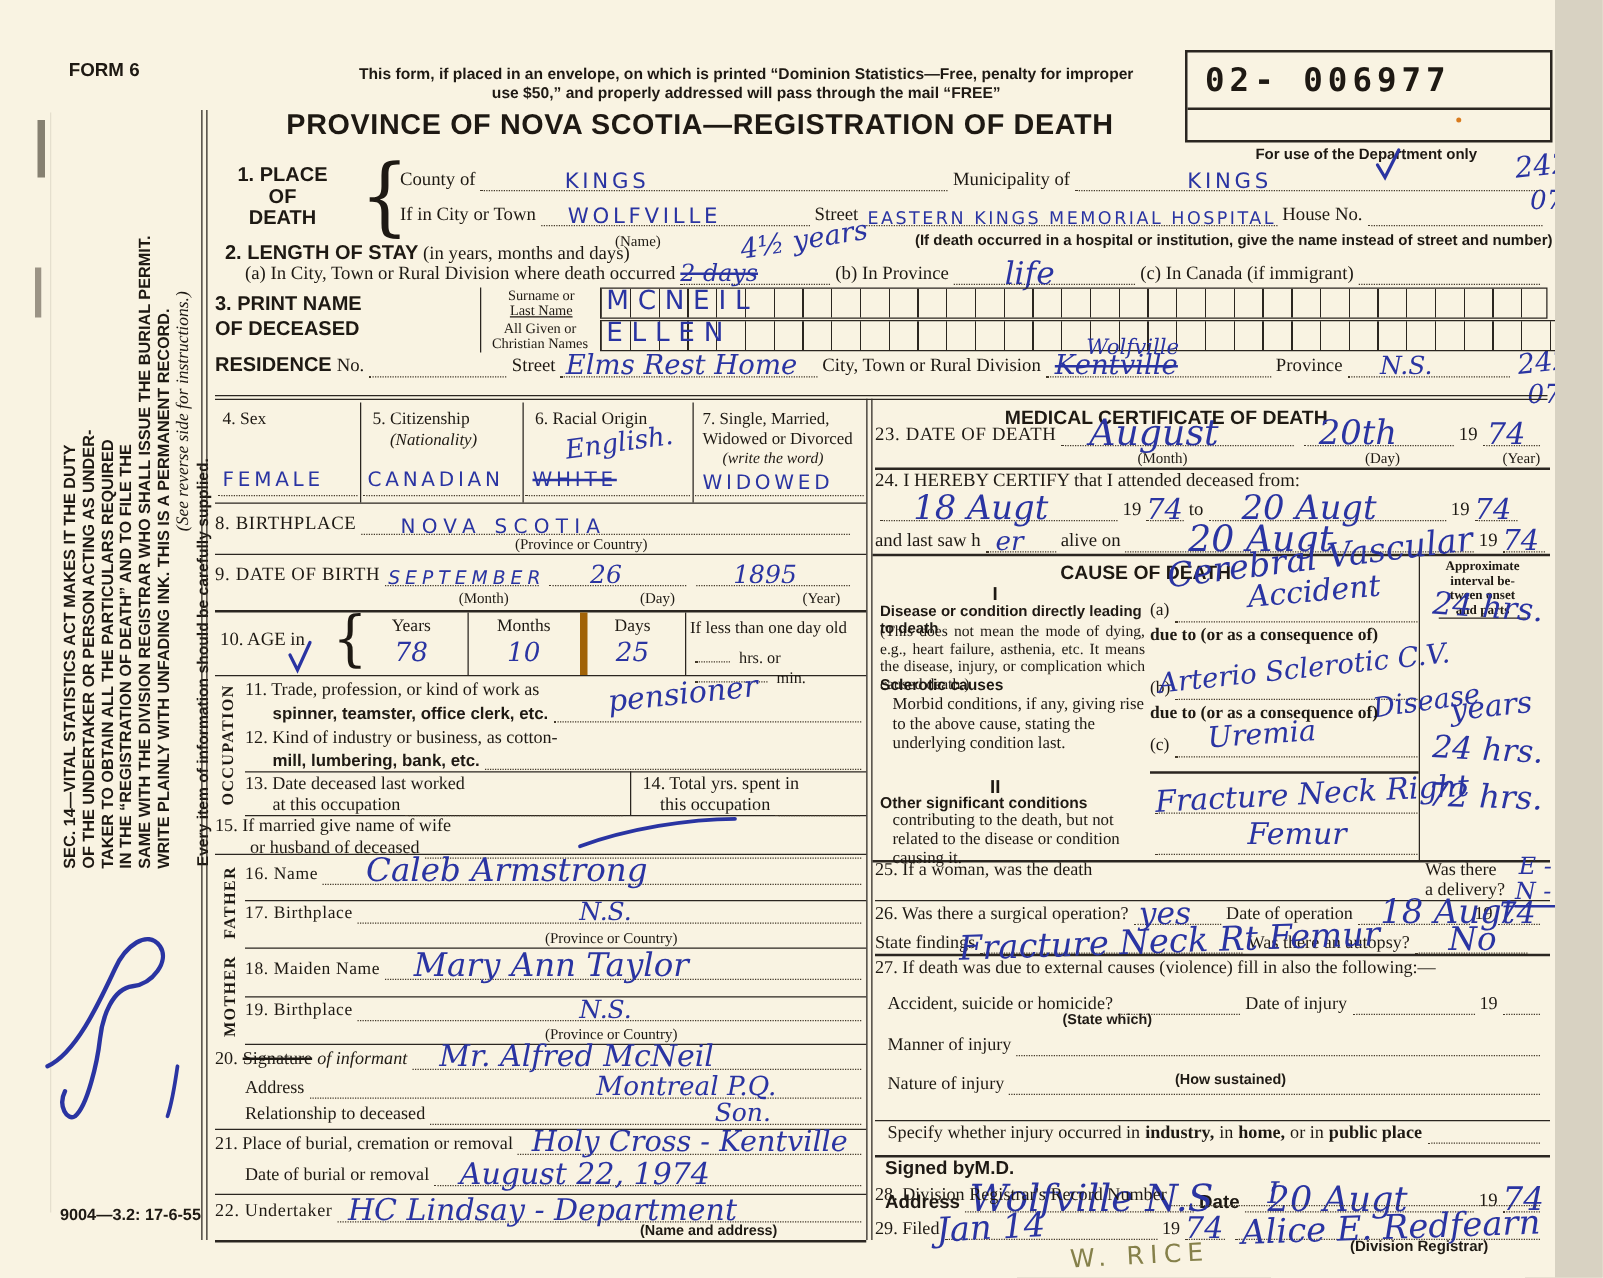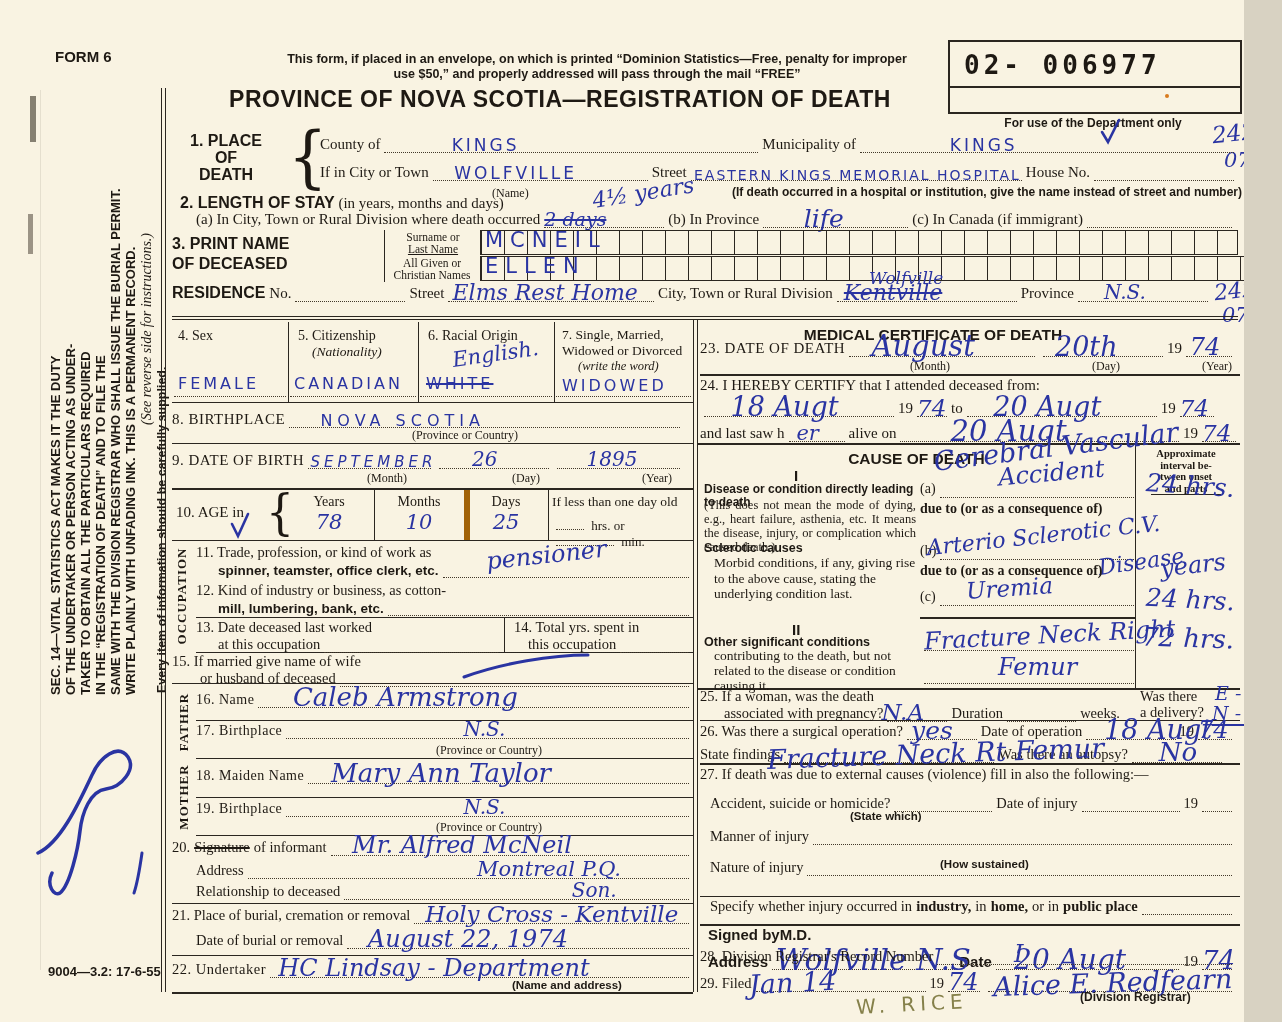--- a/index.html
+++ b/index.html
@@ -335,21 +335,21 @@
           <span class="v hw" style="font-size:20px;left:44%;">N.S.</span>
         </span>
     </div>
     <div class="sub abs" style="left:240px;top:61px;">(Province or Country)</div>
   </div>
 
   <div class="abs" style="left:172px;top:837px;width:521px;height:66px;border-bottom:1px solid #2b2620;">
     <div class="row" style="font-size:14.5px;padding-top:2px;">
       <span class="nsh">20.</span>
       <span class="nsh sk" style="margin-left:4px;">Signature</span>
-      <span class="nsh" style="margin-left:4px;">of informant</span>
+      <span class="nsh" style="margin-left:4px;font-style:italic;">of informant</span>
       <span class="fill">
           <span class="v hw" style="font-size:24px;left:6%;bottom:-4px;">Mr.  Alfred McNeil</span>
         </span>
     </div>
     <div class="row" style="font-size:14.5px;padding-top:6px;">
       <span class="nsh" style="padding-left:24px;">Address</span>
       <span class="fill">
           <span class="v hw" style="font-size:21px;left:52%;bottom:-3px;">Montreal P.Q.</span>
         </span>
     </div>
@@ -478,29 +478,20 @@
     <span class="hw abs" style="left:226px;top:176px;font-size:24px;transform:rotate(-3deg);">Fracture Neck Right</span>
     <span class="hw abs" style="left:300px;top:208px;font-size:24px;">Femur</span>
     <span class="hw abs" style="left:448px;top:26px;font-size:25px;transform:rotate(4deg);">24 hrs.</span>
     <span class="hw abs" style="left:462px;top:106px;font-size:24px;transform:rotate(-6deg);">years</span>
     <span class="hw abs" style="left:448px;top:140px;font-size:25px;transform:rotate(3deg);">24 hrs.</span>
     <span class="hw abs" style="left:444px;top:178px;font-size:26px;transform:rotate(2deg);">72 hrs.</span>
   </div>
 
   <div class="abs" style="left:700px;top:688px;width:540px;height:32px;border-bottom:1px solid #2b2620;">
     <div style="font-size:14.5px;">25. If a woman, was the death</div>
-    <div class="row" style="font-size:14.5px;width:420px;">
-      <span class="nsh" style="padding-left:24px;">associated with pregnancy?</span>
-      <span class="fill" style="max-width:60px;">
-          <span class="v hw" style="font-size:23px;left:-6px;bottom:-4px;">N.A</span>
-        </span>
-      <span class="nsh">Duration</span>
-      <span class="fill" style="max-width:80px;"></span>
-      <span class="nsh">weeks.</span>
-    </div>
     <div class="abs" style="left:440px;top:0;font-size:14.5px;line-height:16px;">
       <div>Was there</div>
       <div>a delivery?</div>
     </div>
     <span class="hw abs" style="left:440px;top:-6px;font-size:19px;margin-left:75px;">E - 881X-7</span>
     <span class="hw abs" style="left:440px;top:14px;font-size:19px;margin-left:72px;border-bottom:2px solid #2a34a2;">N - 820. 4</span>
   </div>
 
   <div class="abs" style="left:700px;top:723px;width:540px;height:40px;border-bottom:2px solid #2b2620;">
     <div class="row" style="font-size:14.5px;width:536px;">

